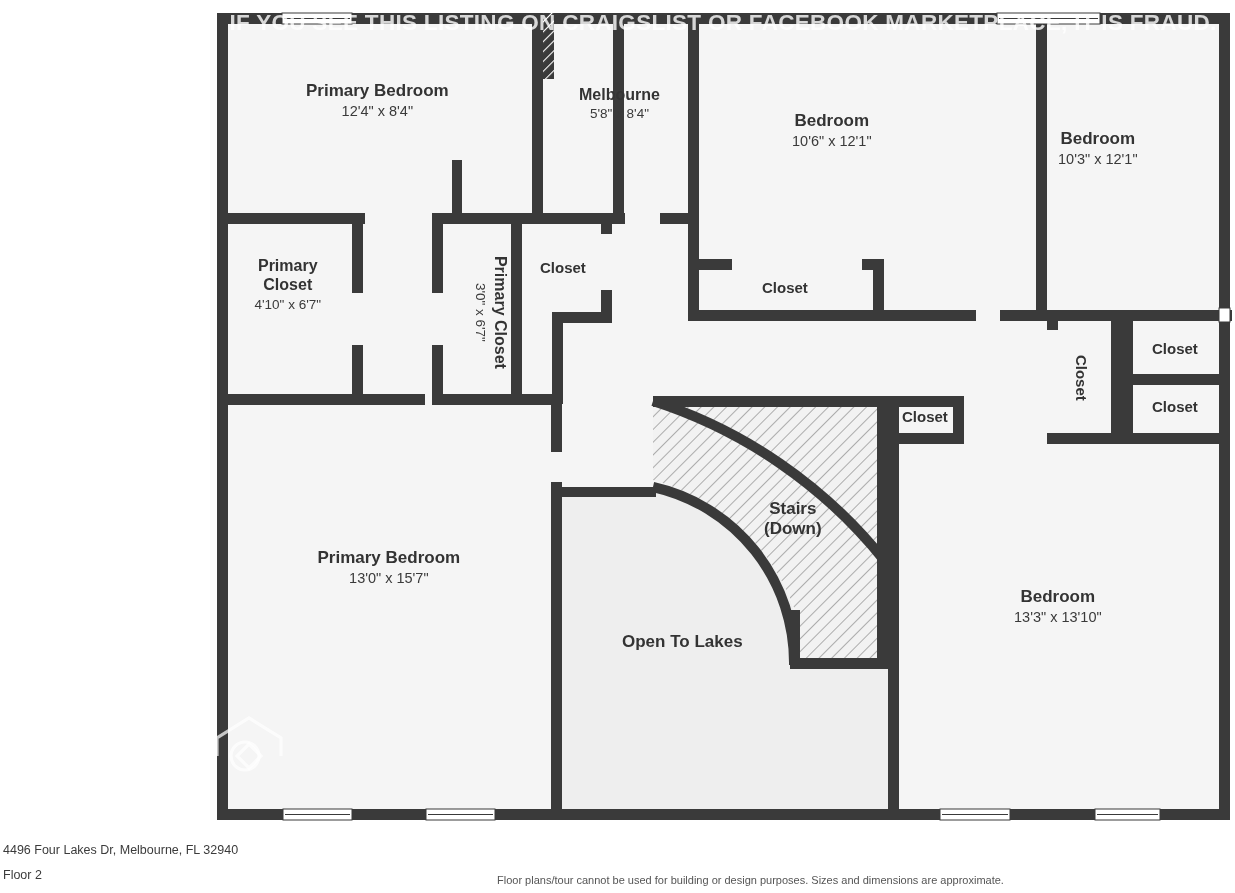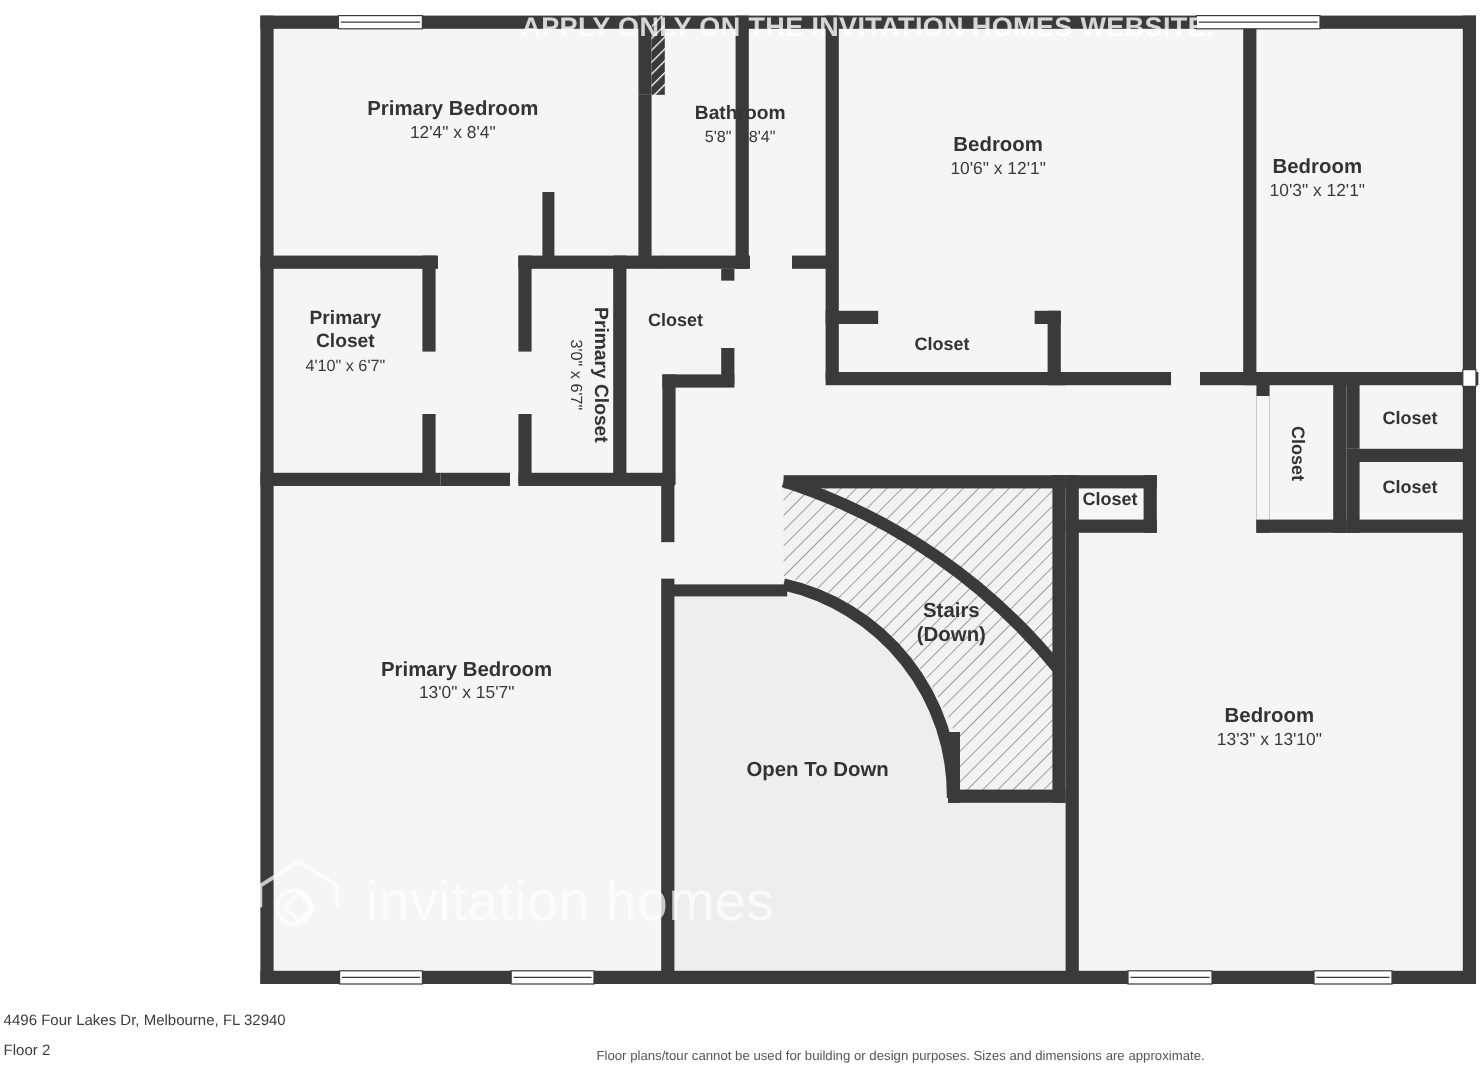--- a/index.html
+++ b/index.html
@@ -203,21 +203,21 @@
     </g>
   </svg>
 </div>
 
 <div id="room-labels">
     <div class="lbl size-lg" style="left: 306px; top: 80.5px;">
       <span class="nm">Primary Bedroom</span>
       <span class="dm">12'4" x 8'4"</span>
     </div>
     <div class="lbl size-md" style="left: 579px; top: 85.5px;">
-      <span class="nm">Bathroom</span>
+      <span class="nm">Melbourne</span>
       <span class="dm">5'8" x 8'4"</span>
     </div>
     <div class="lbl size-lg" style="left: 792px; top: 110.5px;">
       <span class="nm">Bedroom</span>
       <span class="dm">10'6" x 12'1"</span>
     </div>
     <div class="lbl size-lg" style="left: 1058px; top: 128.5px;">
       <span class="nm">Bedroom</span>
       <span class="dm">10'3" x 12'1"</span>
     </div>
@@ -248,38 +248,37 @@
       <span class="nm">Closet</span>
     </div>
     <div class="lbl size-lg" style="left: 317.5px; top: 548px;">
       <span class="nm">Primary Bedroom</span>
       <span class="dm">13'0" x 15'7"</span>
     </div>
     <div class="lbl size-lg" style="left: 764px; top: 474px; margin-top: 25px;">
       <span class="nm">Stairs<br>(Down)</span>
     </div>
     <div class="lbl size-lg" style="left: 622px; top: 632px;">
-      <span class="nm">Open To Down</span>
+      <span class="nm">Open To Lakes</span>
     </div>
     <div class="lbl size-lg" style="left: 1014px; top: 586.5px;">
       <span class="nm">Bedroom</span>
       <span class="dm">13'3" x 13'10"</span>
     </div>
   </div>
 
 <div id="fraud-watermark">
-  <div>APPLY ONLY ON THE INVITATION HOMES WEBSITE.</div>
+  <div>IF YOU SEE THIS LISTING ON CRAIGSLIST OR FACEBOOK MARKETPLACE, IT IS FRAUD.</div>
 </div>
 
 <div id="brand-watermark">
   <svg width="100" height="75" viewBox="0 0 100 75">
     <g stroke="rgba(255,255,255,0.72)" stroke-width="3.2" fill="none">
       <path d="M 12 44 L 12 26 L 44 6 L 76 26 L 76 44"></path>
       <path d="M 26 44 a 14 14 0 1 0 28 0 a 14 14 0 1 0 -28 0"></path>
       <path d="M 44 32 L 56 44 L 44 56 L 32 44 Z"></path>
     </g>
   </svg>
-  <span class="wtext">invitation homes</span>
 </div>
 
 <div class="foot" id="address-text">4496 Four Lakes Dr, Melbourne, FL 32940</div>
 <div class="foot" id="floor-text">Floor 2</div>
 <div class="foot" id="disclaimer-text">Floor plans/tour cannot be used for building or design purposes. Sizes and dimensions are approximate.</div>
 
 </body></html>

